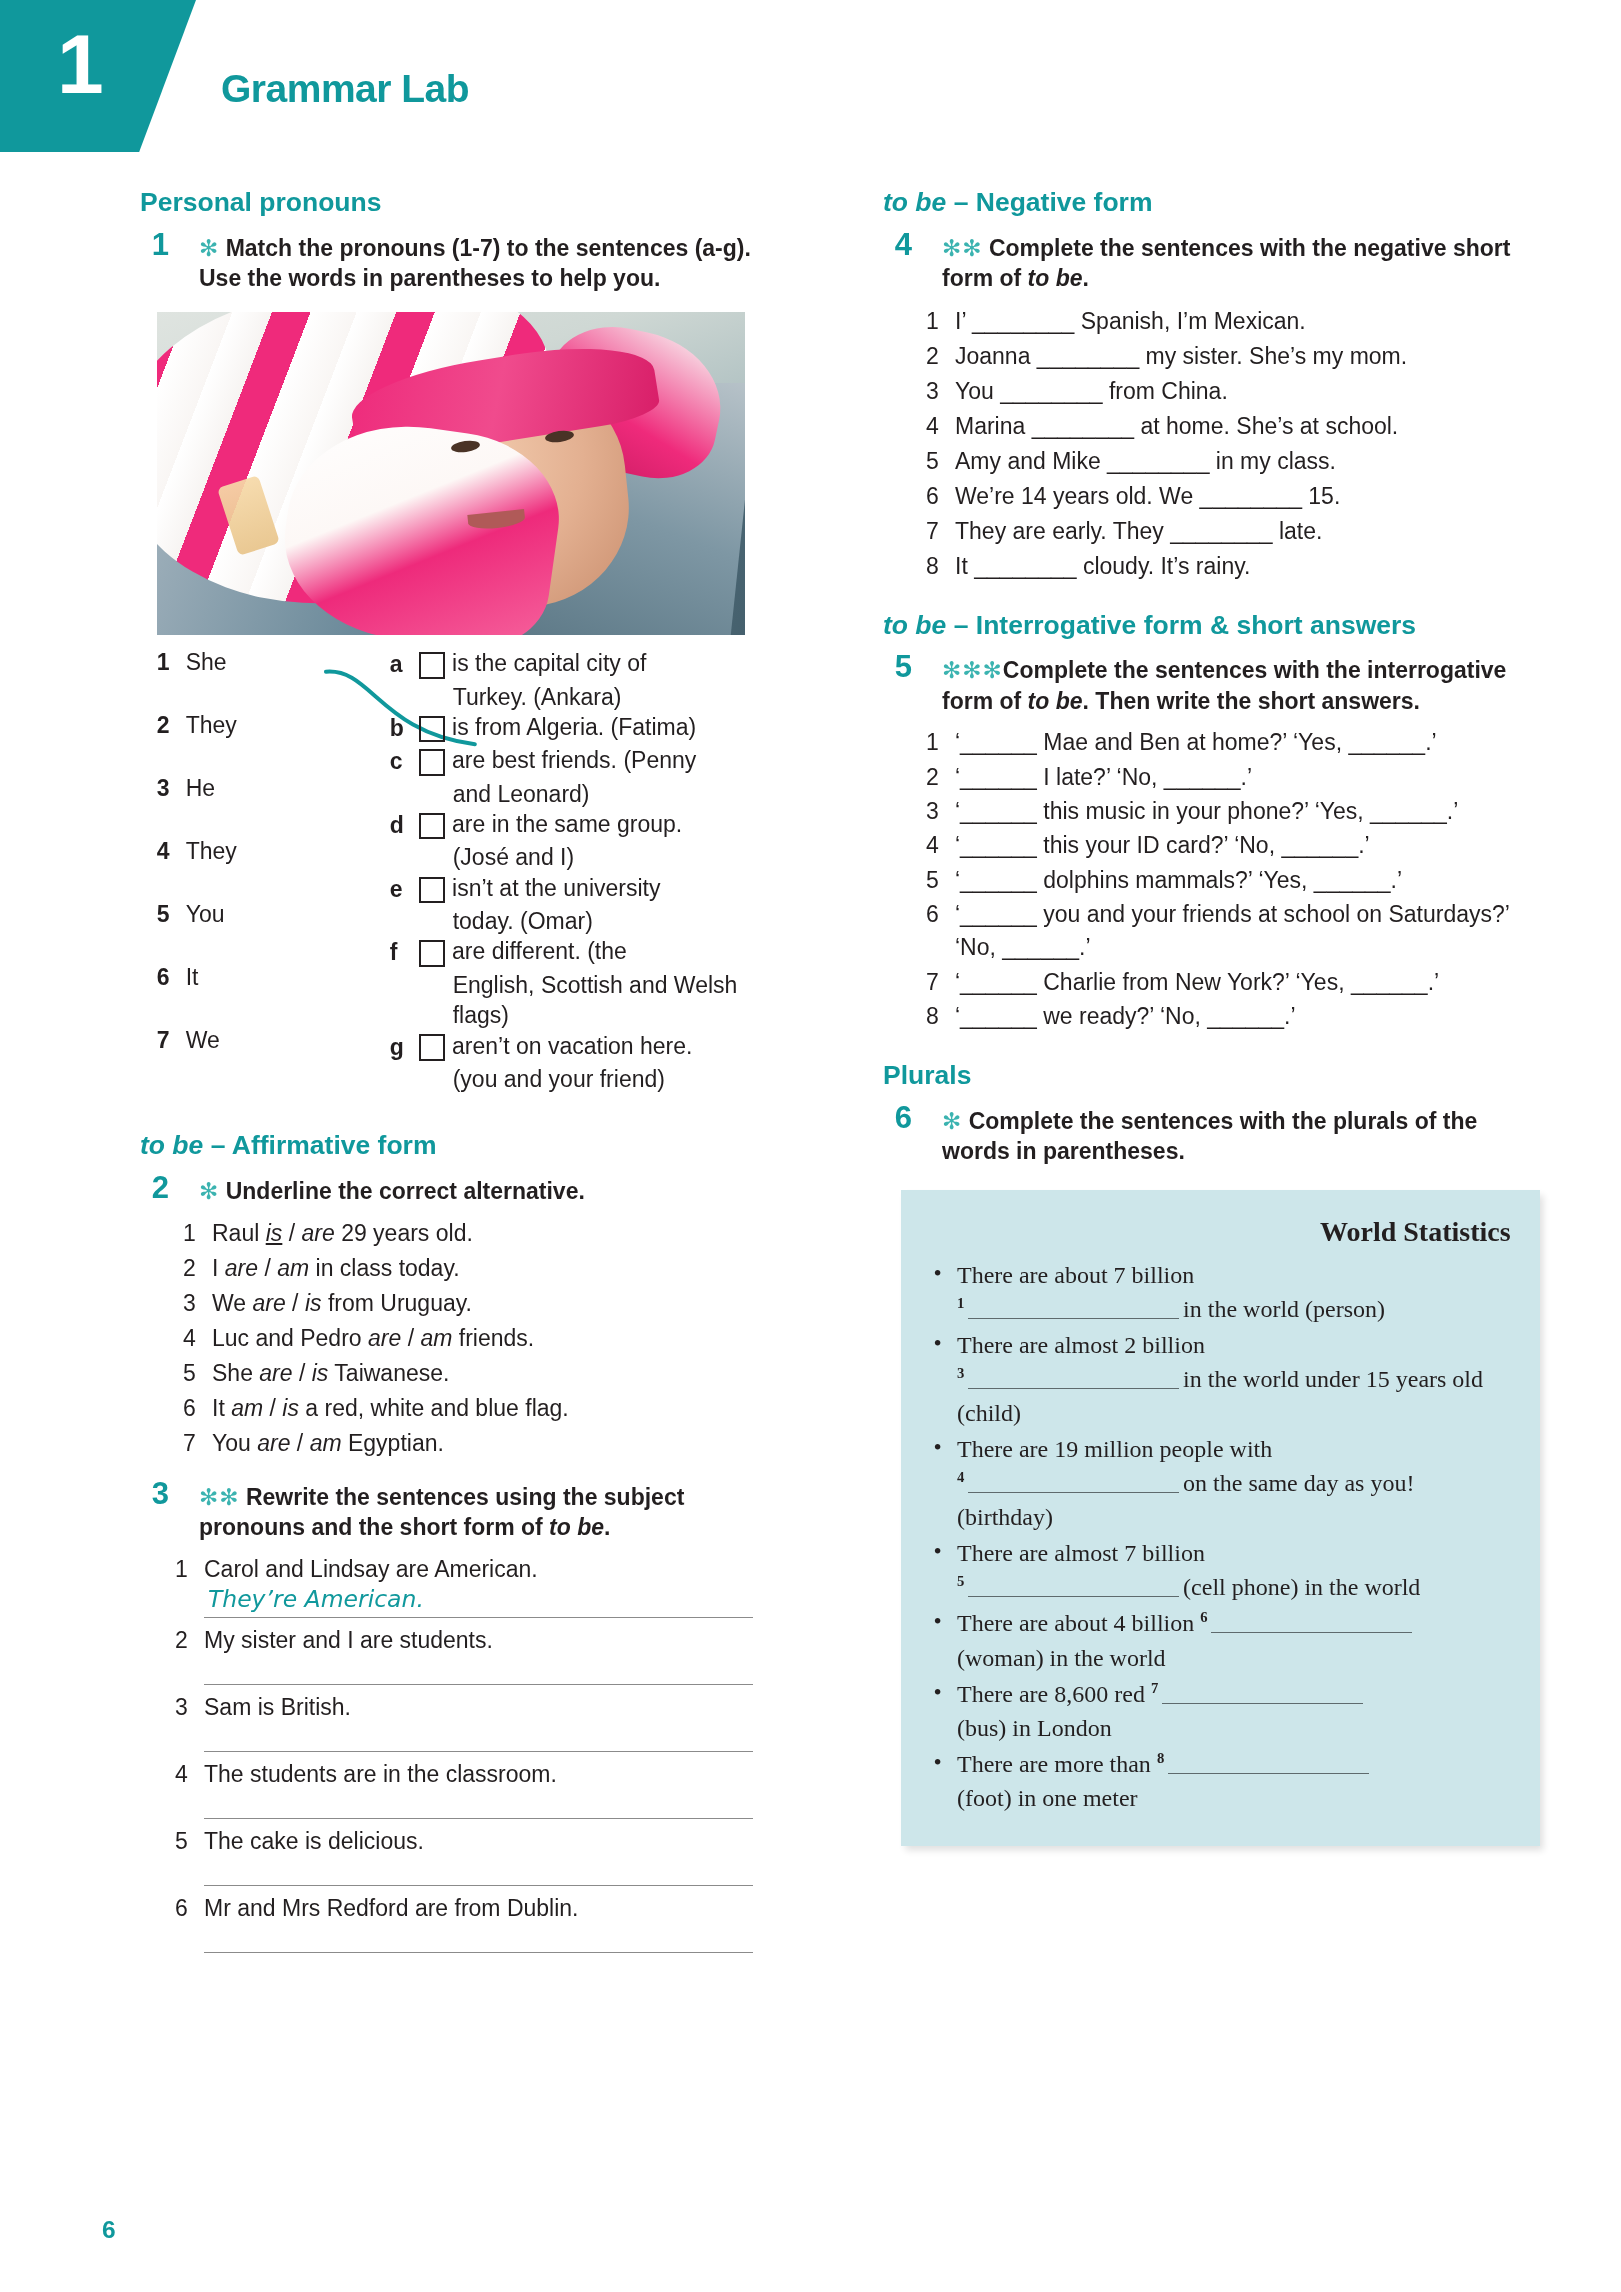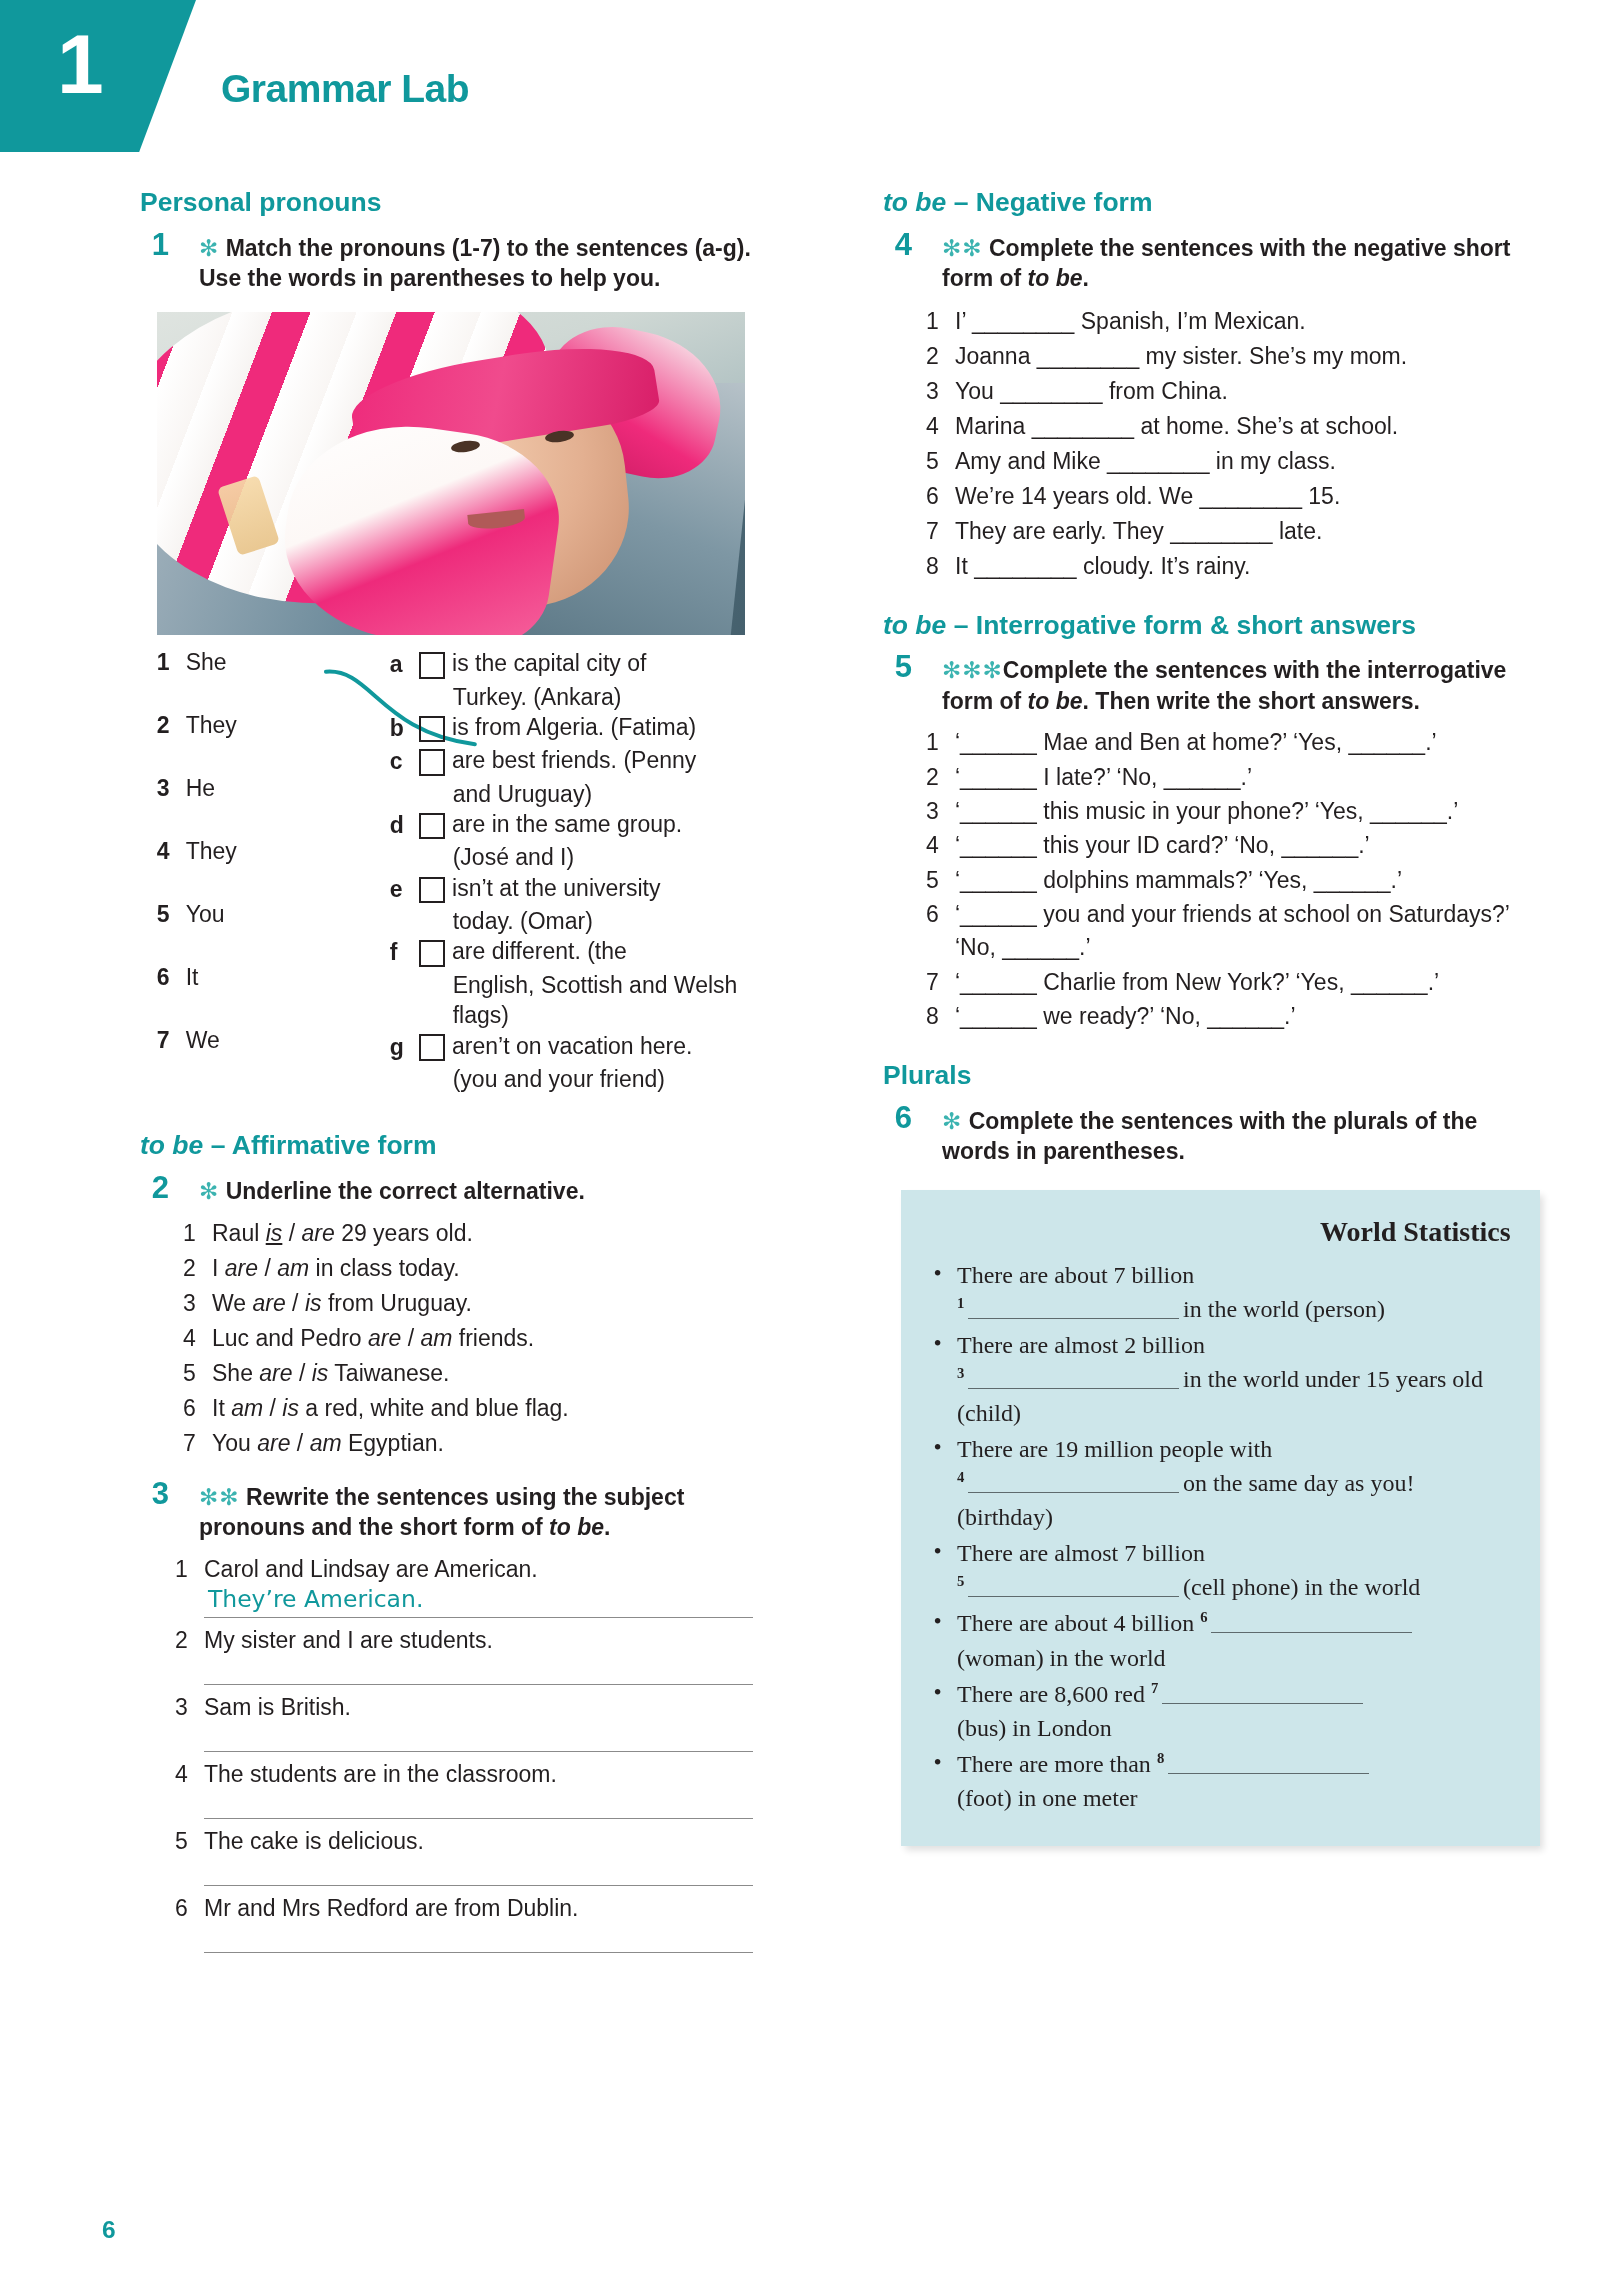--- a/index.html
+++ b/index.html
@@ -144,21 +144,21 @@
 
   
   .wlist { margin:9.8px 0 0 35px; list-style:none; padding:0; }
   .w-item { margin-bottom:5.9px; }
   .w-q { display:flex; font-size:23px; line-height:1.4; }
   .w-q .qn { width:29px; flex:none; }
   .w-line { height:29px; border-bottom:1.5px solid #8b8b8b; margin-left:29px; width:549px; }
   .w-ans {
     margin-left:29px; width:549px; height:33px;
     border-bottom:1.5px solid #8b8b8b;
-    color:#10989c; font-size:23.5px;
+    color:#10989c; font-style:italic; font-size:23.5px;
     font-family:"DejaVu Sans", sans-serif;
     padding-left:3.9px;
   }
 
   
   .stats-box {
     margin:23.5px 0 0 17.6px; width:639px;
     background:#cde6ea; padding:25.5px 29px 29px 29px;
     font-family:"Liberation Serif", serif;
     box-shadow:3.9px 4.9px 6.9px rgba(0,0,0,0.12);
@@ -265,21 +265,21 @@
           <span class="lt">b</span>
           <span class="o-box"></span>
           <span class="o-txt">is from Algeria. (Fatima)</span>
         </div>
 
       <div class="o-row">
           <span class="lt">c</span>
           <span class="o-box"></span>
           <span class="o-txt">are best friends. (Penny</span>
         </div>
-      <div class="o-cont">and Uruguay)</div>
+      <div class="o-cont">and Leonard)</div>
 
       <div class="o-row">
           <span class="lt">d</span>
           <span class="o-box"></span>
           <span class="o-txt">are in the same group.</span>
         </div>
       <div class="o-cont">(José and I)</div>
 
       <div class="o-row">
           <span class="lt">e</span>

